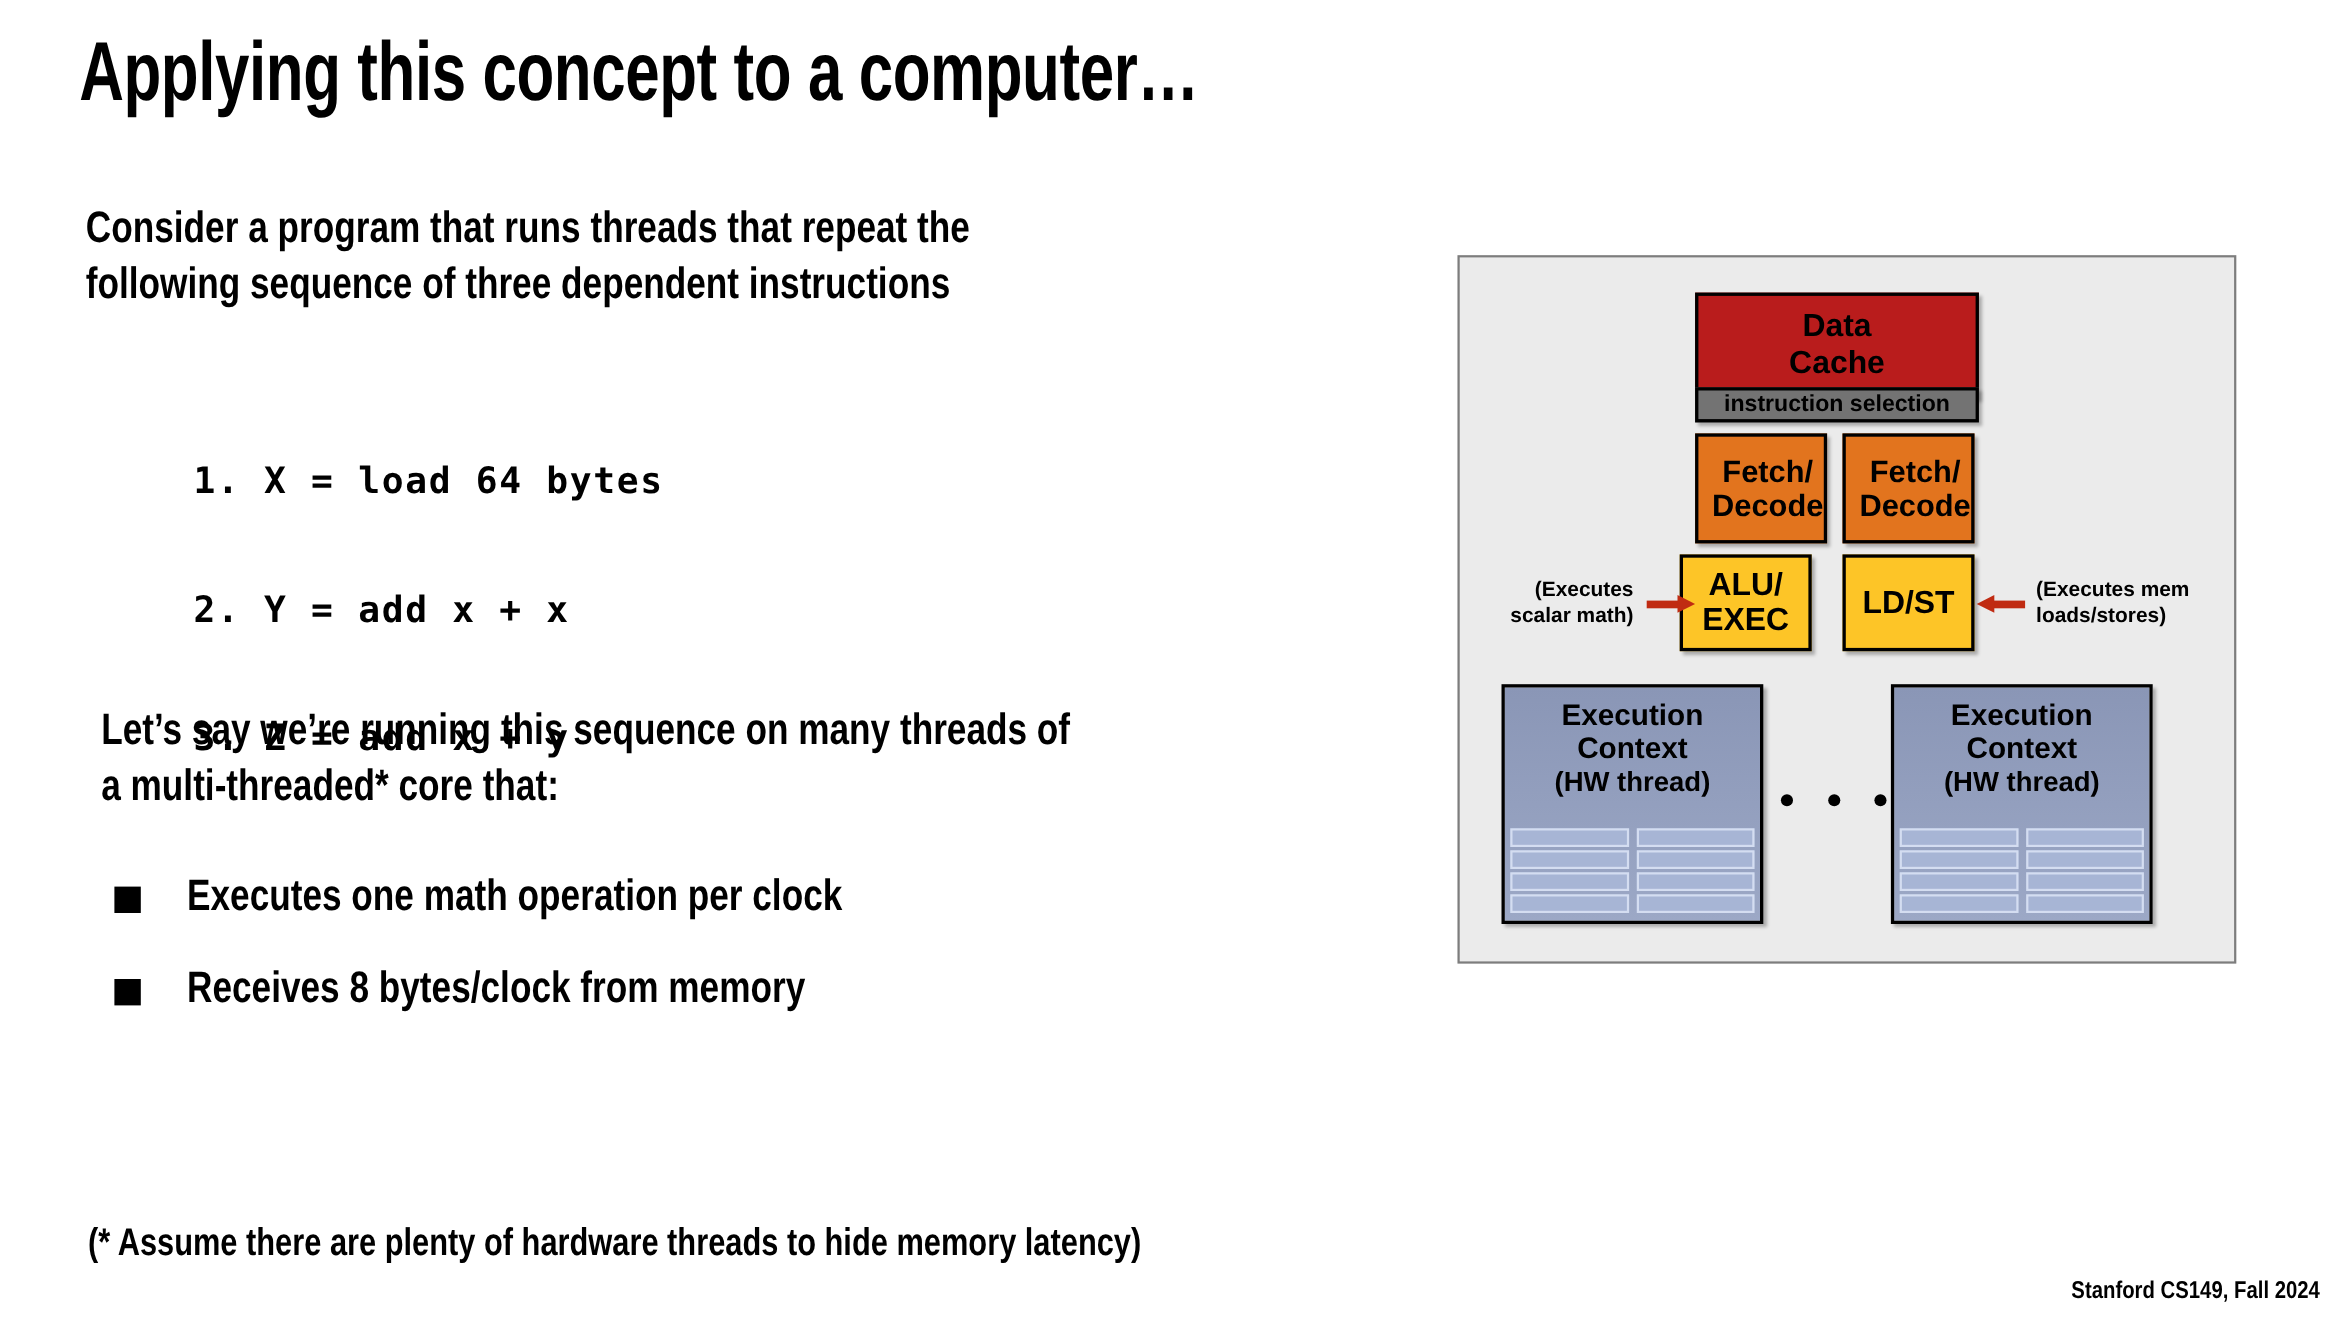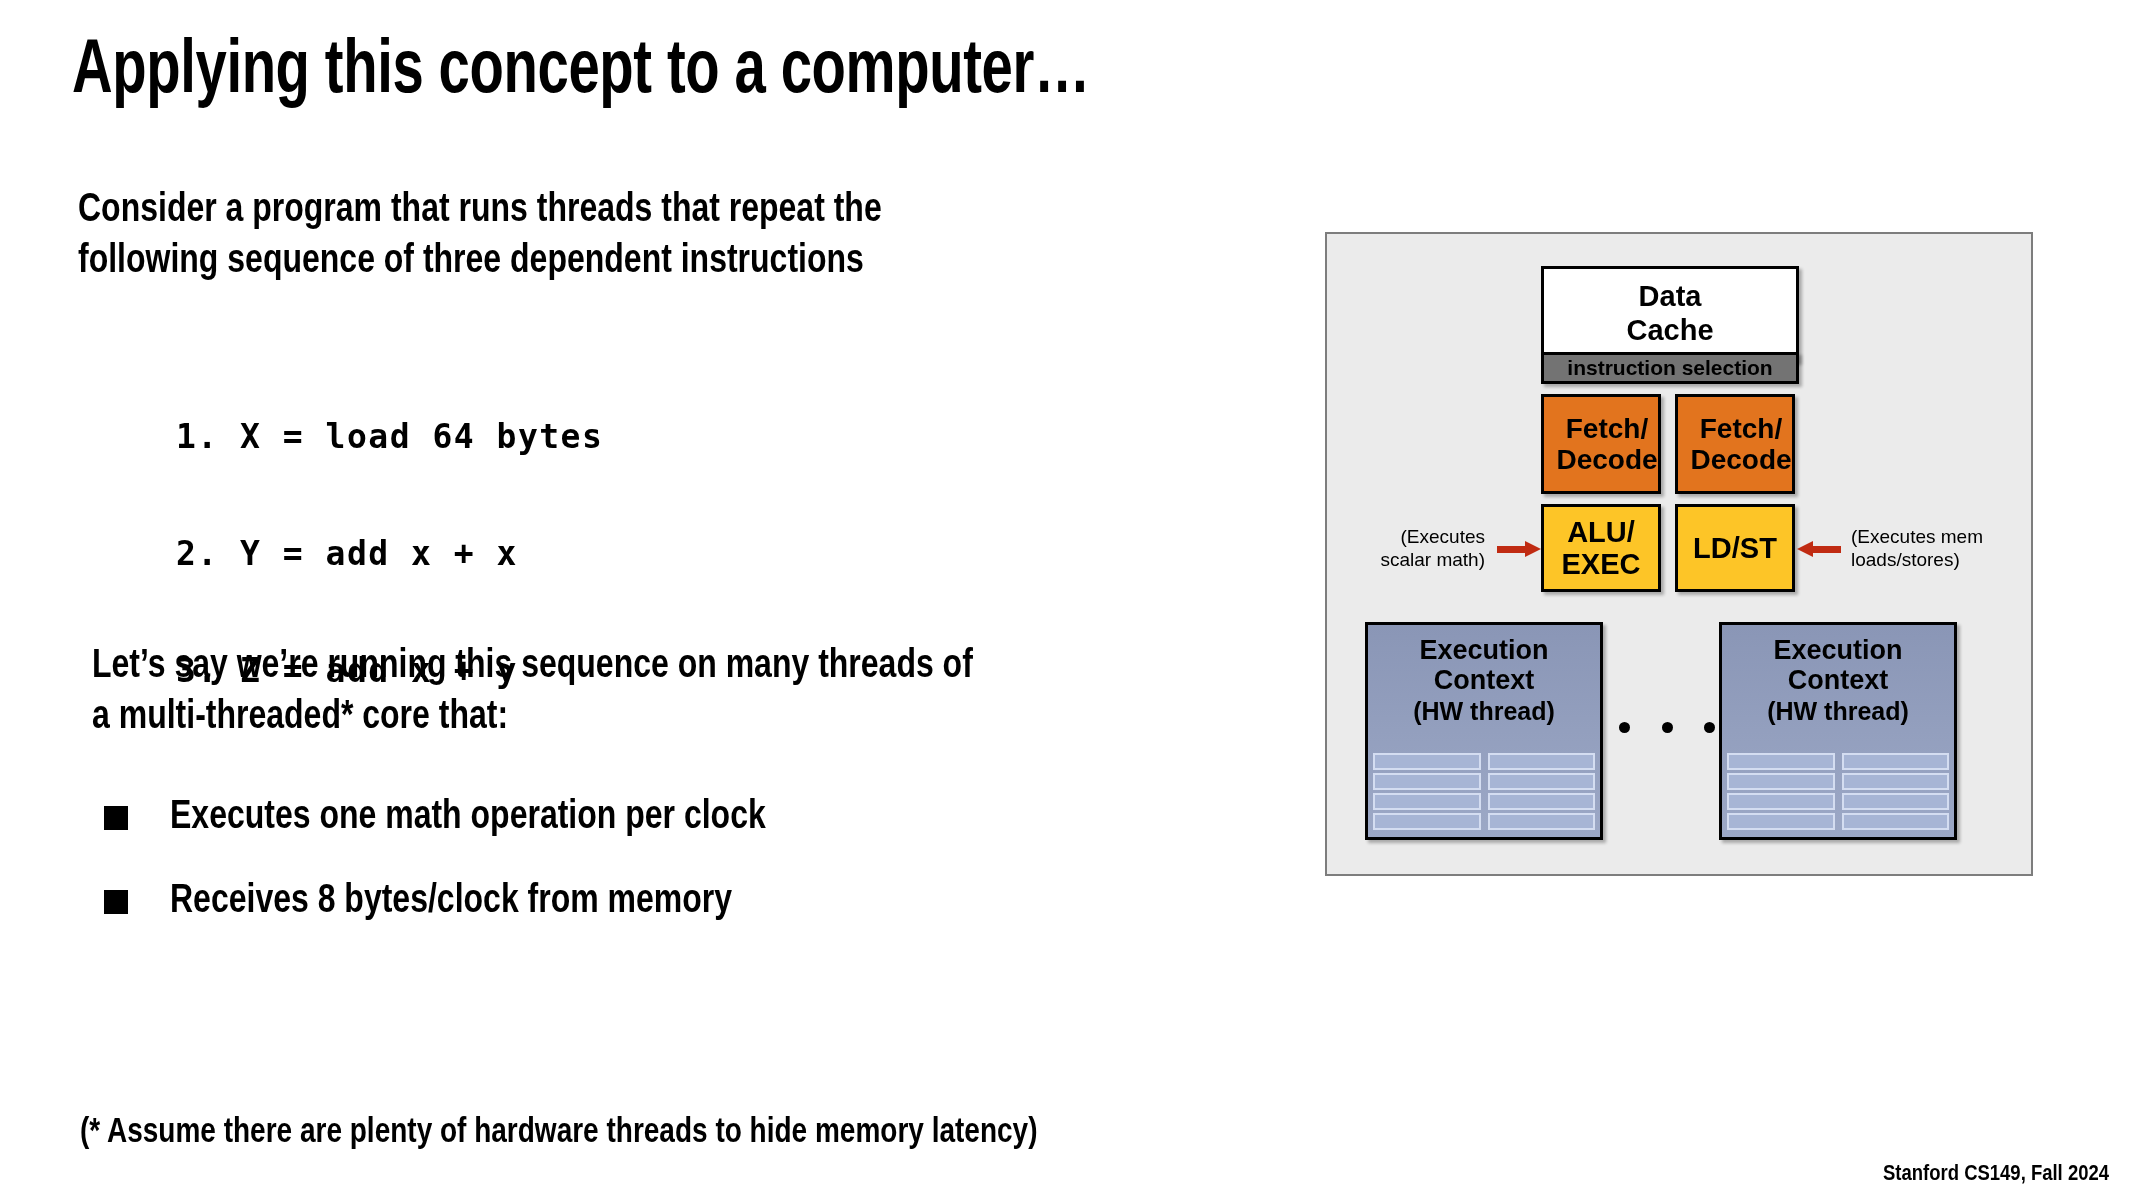--- a/index.html
+++ b/index.html
@@ -149,21 +149,21 @@
     color: #000000;
     border: 3px solid #000000;
     box-shadow: 3px 3px 3px rgba(0,0,0,0.28);
   }
 
   #data-cache {
     left: 214px;
     top: 32px;
     width: 258px;
     height: 96px;
-    background: #ffffff;
+    background: #b91c1c;
     font-size: 29px;
     line-height: 1.16;
   }
 
   #instruction-selection {
     left: 214px;
     top: 118px;
     width: 258px;
     height: 32px;
     background: #737373;
@@ -183,30 +183,30 @@
   #fetch-decode-1 { left: 348px; }
 
   .exec-unit {
     top: 270px;
     width: 120px;
     height: 88px;
     background: #fdc527;
     font-size: 29px;
     line-height: 1.12;
   }
-  #alu-exec { left: 214px; }
+  #alu-exec { left: 200px; }
   #ld-st { left: 348px; }
 
   
   .annot {
     position: absolute;
     display: flex;
     align-items: center;
     font-size: 19px;
-    font-weight: 400;
+    font-weight: 700;
     line-height: 1.2;
     white-space: pre-line;
   }
   #annot-left {
     left: 22px;
     top: 292px;
     width: 192px;
     justify-content: flex-end;
   }
   #annot-left .annot-text { text-align: right; }

